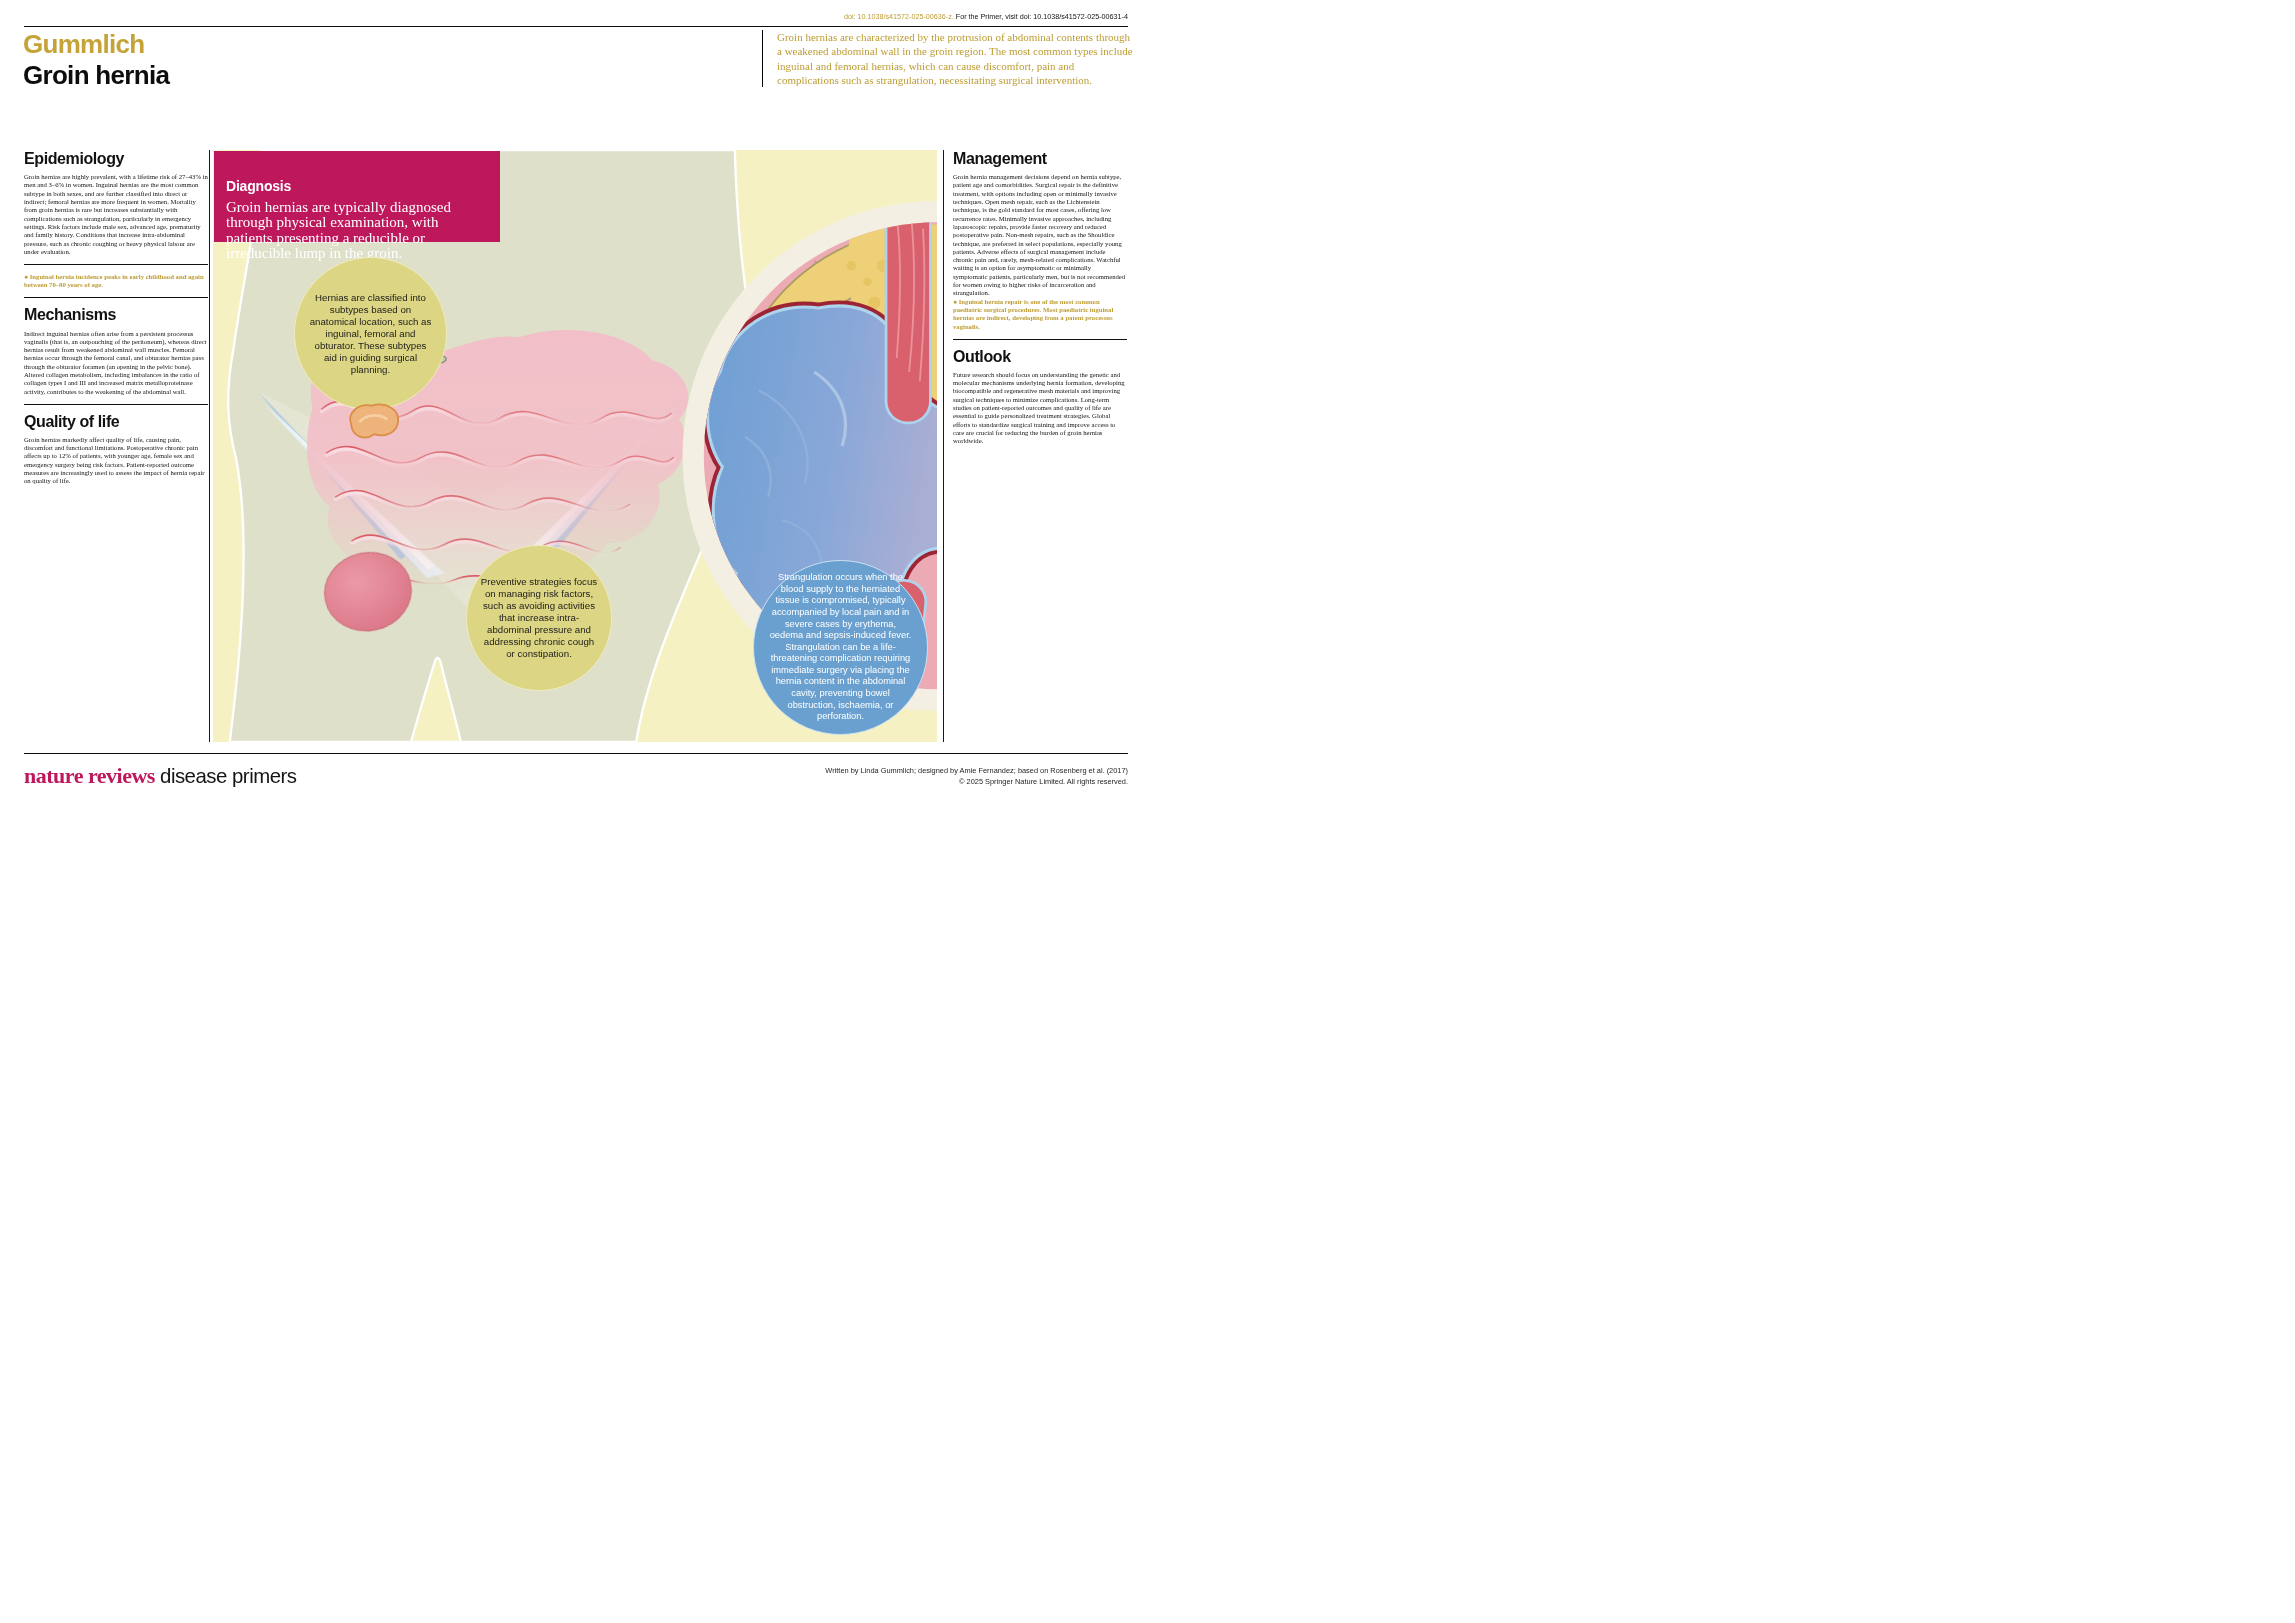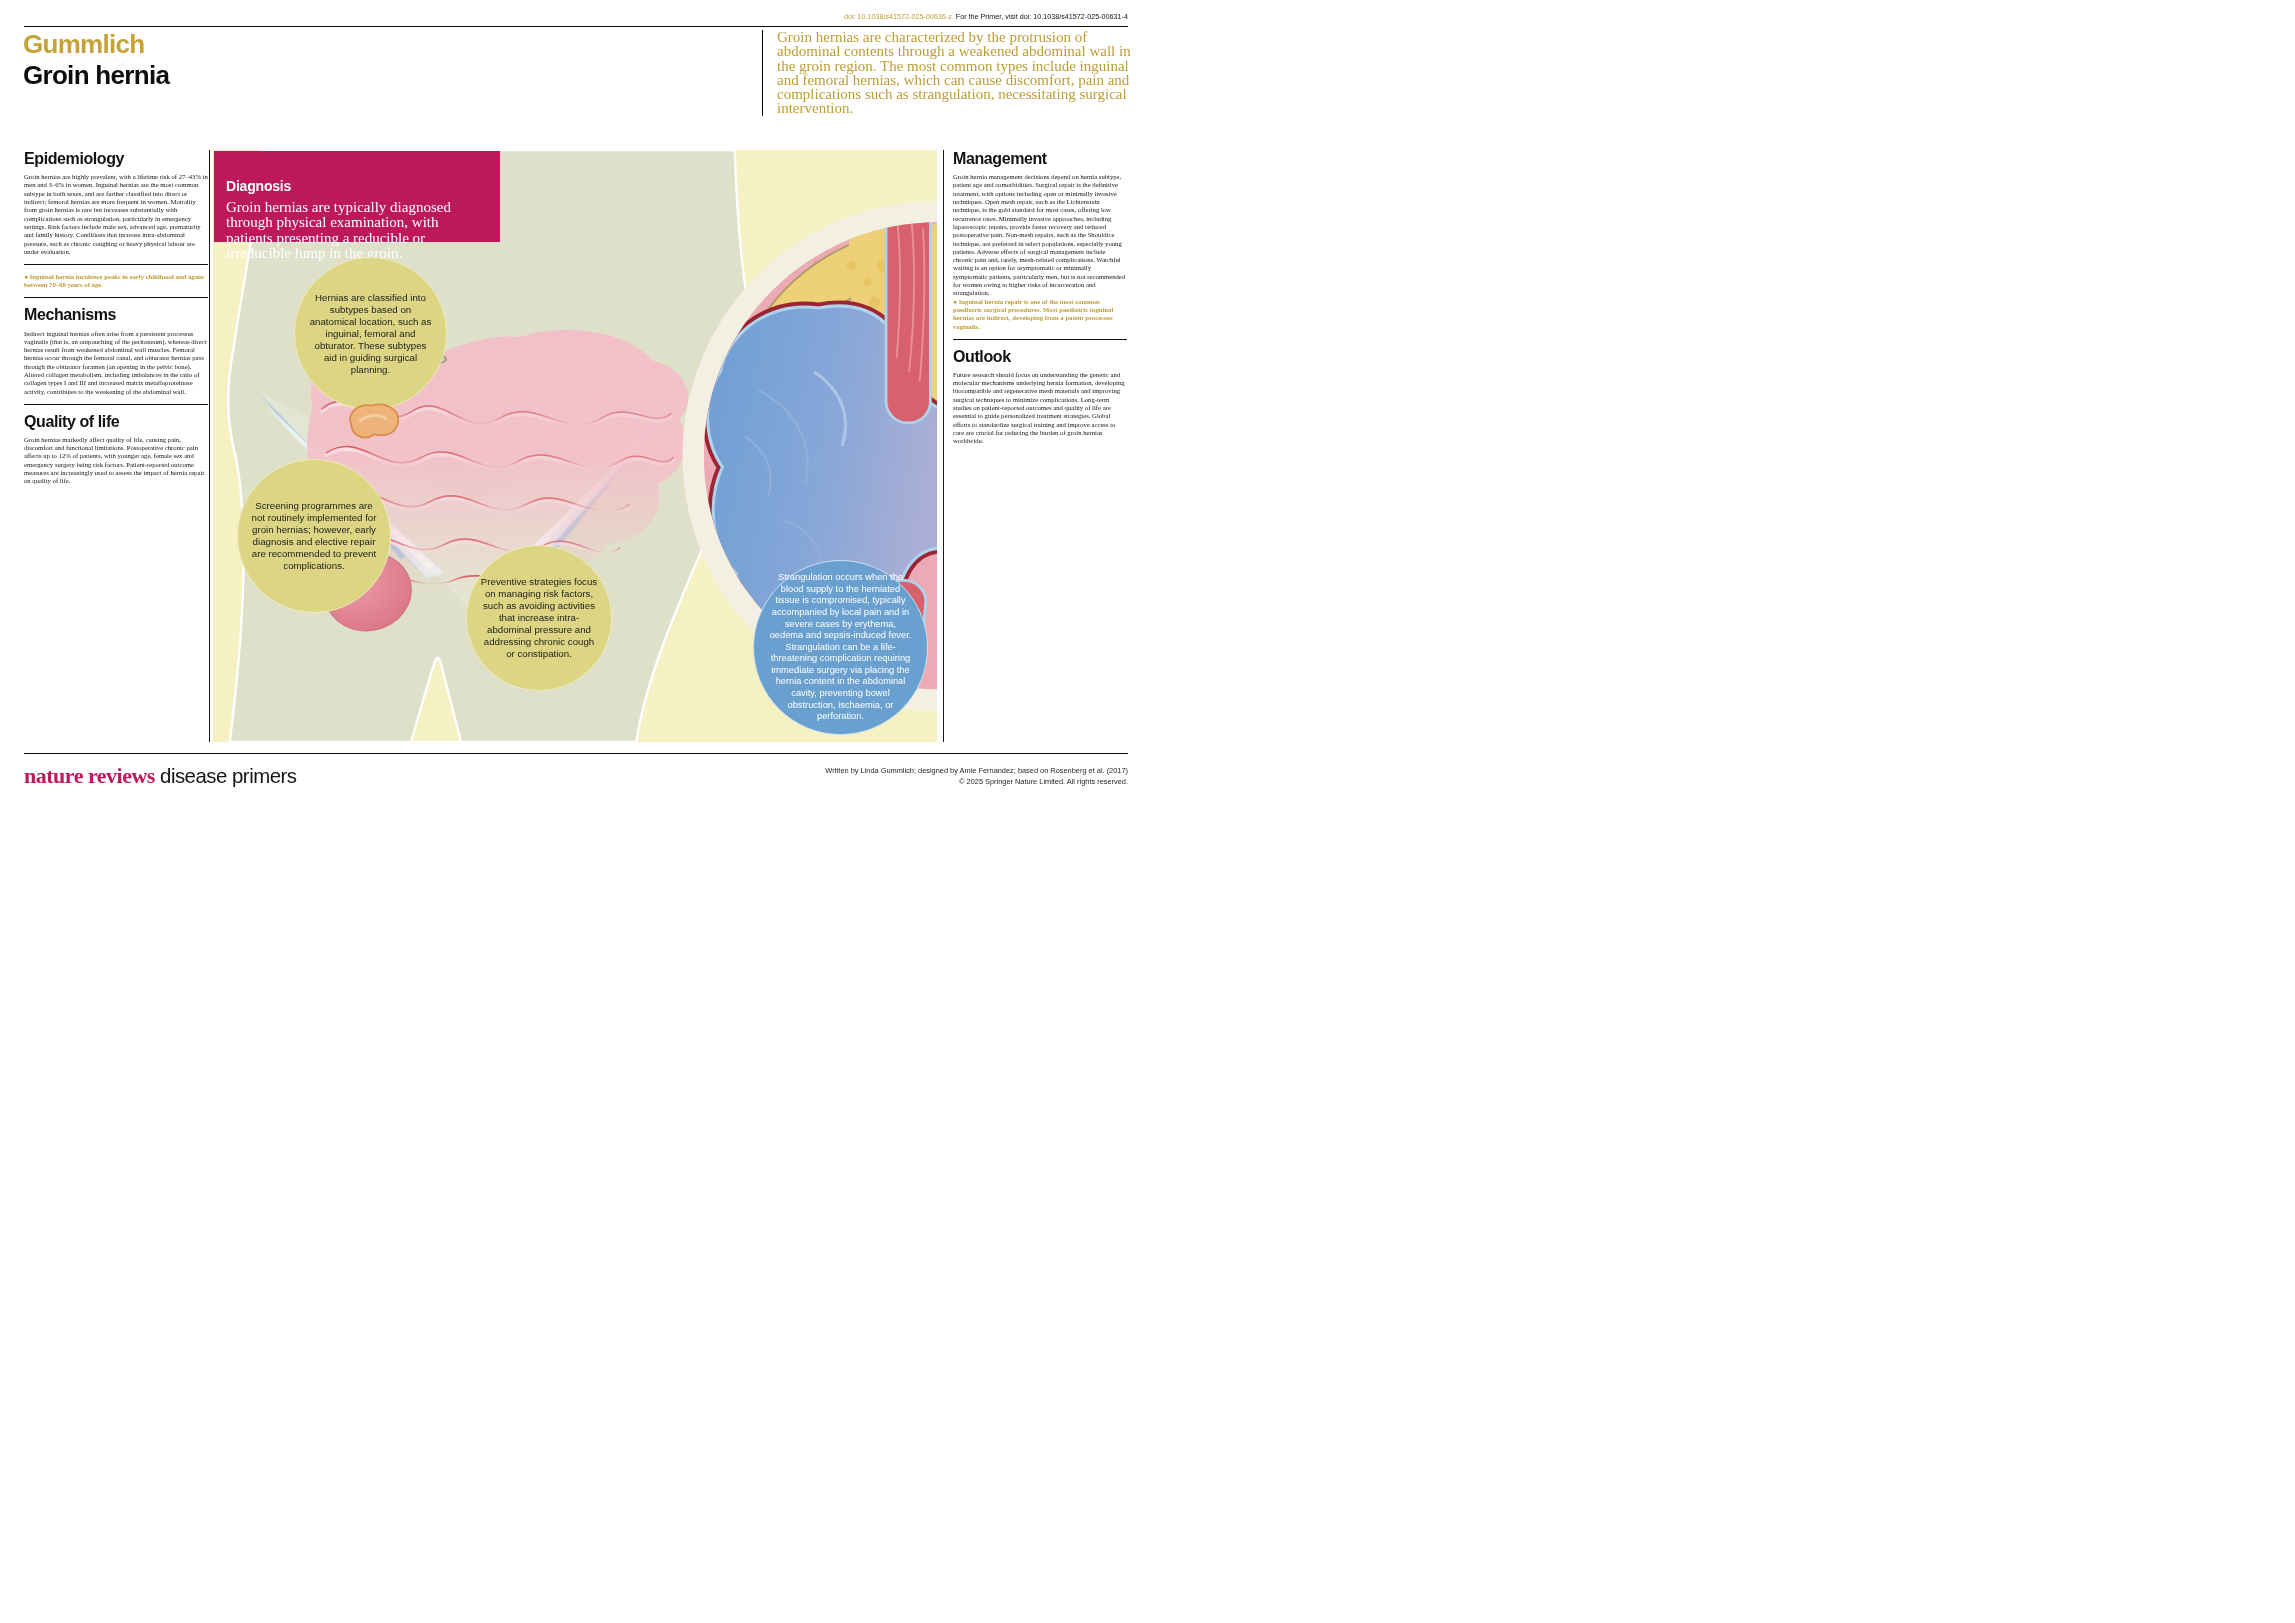--- a/index.html
+++ b/index.html
@@ -8,21 +8,21 @@
 
   .rule-h { position:absolute; background:#0c0c0c; height:1.4px; }
   .rule-v { position:absolute; background:#1a1a1a; width:0.9px; }
 
   
   .kicker { position:absolute; left:23px; top:30.5px; font-size:26px; font-weight:bold; letter-spacing:-0.7px; color:#c5a339; line-height:1; }
   .main-title { position:absolute; left:23px; top:62px; font-size:26px; font-weight:bold; letter-spacing:-0.7px; color:#0d0d0d; line-height:1; }
   .doi-line { position:absolute; right:20px; top:12px; font-size:7.2px; font-weight:500; color:#141414; white-space:pre; }
   .doi-line .gold { color:#bd9c33; }
   .intro-quote { position:absolute; left:762px; top:30px; width:373px; border-left:1.4px solid #000;
-                 padding-left:14px; font-family:"Liberation Serif", serif; font-size:15px; line-height:14.3px;
+                 padding-left:14px; font-family:"Liberation Serif", serif; font-size:11px; line-height:14.3px;
                  color:#bd9c33; }
 
   
   .col { position:absolute; top:150px; }
   .col-left  { left:24px;  width:184px; }
   .col-right { left:953px; width:174px; }
   h2.sec { font-size:16px; font-weight:bold; letter-spacing:-0.4px; color:#111; margin:0 0 5.6px 0; line-height:1.1; }
   p.body { font-family:"Liberation Serif", serif; font-size:6.7px; line-height:8.3px; color:#151515; margin:0; }
   p.highlight { font-family:"Liberation Serif", serif; font-size:6.7px; line-height:8.3px; font-weight:600; color:#bd9c33; margin:0; }
   hr.sec { border:none; border-top:0.7px solid #101010; margin:7.9px 0; }
@@ -236,21 +236,20 @@
       </g>
     </svg>
   </div>
 
   <div class="diagnosis-box">
     <h3>Diagnosis</h3>
     <p>Groin hernias are typically diagnosed through physical examination, with patients presenting a reducible or irreducible lump in the groin.</p>
   </div>
 
   <div class="bubble b-class">Hernias are classified into subtypes based on anatomical location, such as inguinal, femoral and obturator. These subtypes aid in guiding surgical planning.</div>
-  <div class="bubble b-screen">Screening programmes are not routinely implemented for groin hernias; however, early diagnosis and elective repair are recommended to prevent complications.</div>
   <div class="bubble b-prevent">Preventive strategies focus on managing risk factors, such as avoiding activities that increase intra-abdominal pressure and addressing chronic cough or constipation.</div>
   <div class="bubble blue b-strang">Strangulation occurs when the blood supply to the herniated tissue is compromised, typically accompanied by local pain and in severe cases by erythema, oedema and sepsis-induced fever. Strangulation can be a life-threatening complication requiring immediate surgery via placing the hernia content in the abdominal cavity, preventing bowel obstruction, ischaemia, or perforation.</div>
 
   <svg class="coil-overlay" width="69" height="51" viewBox="0 0 150 110">
     <path d="M20,55 C10,30 35,8 65,14 C95,5 125,22 122,48 C120,72 95,84 70,76 C48,92 22,80 20,55 Z" fill="#eeb377" stroke="#d98a42" stroke-width="4" opacity="0.95"></path>
     <path d="M38,50 C50,34 80,30 98,44" fill="none" stroke="#f6d2a6" stroke-width="6" opacity="0.9"></path>
   </svg>
 
   <div class="col col-right">
     <section>

